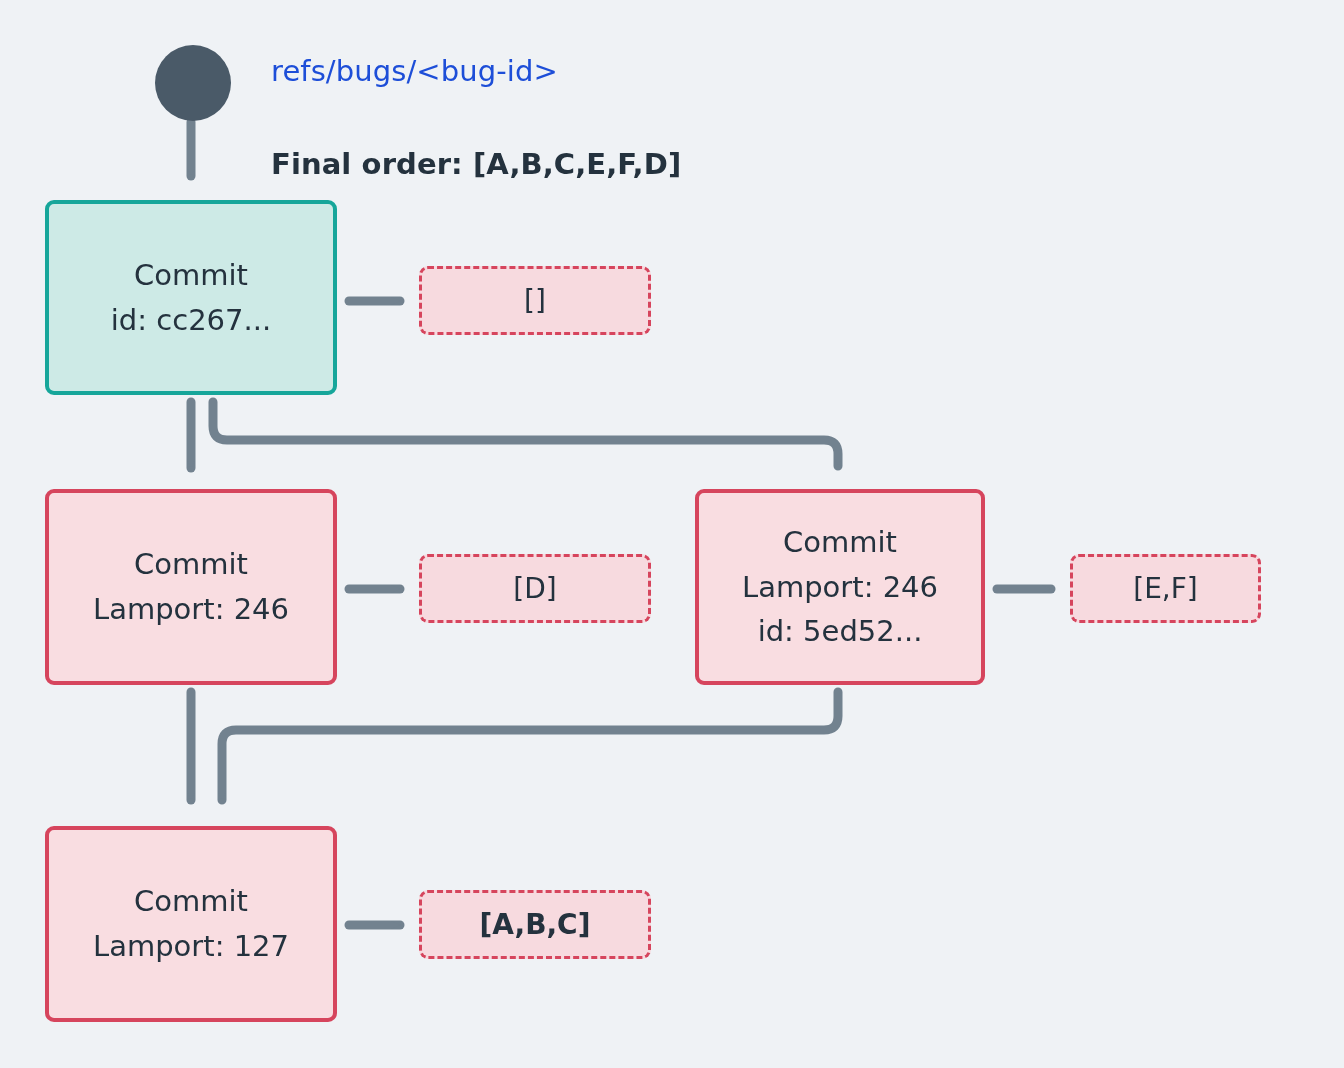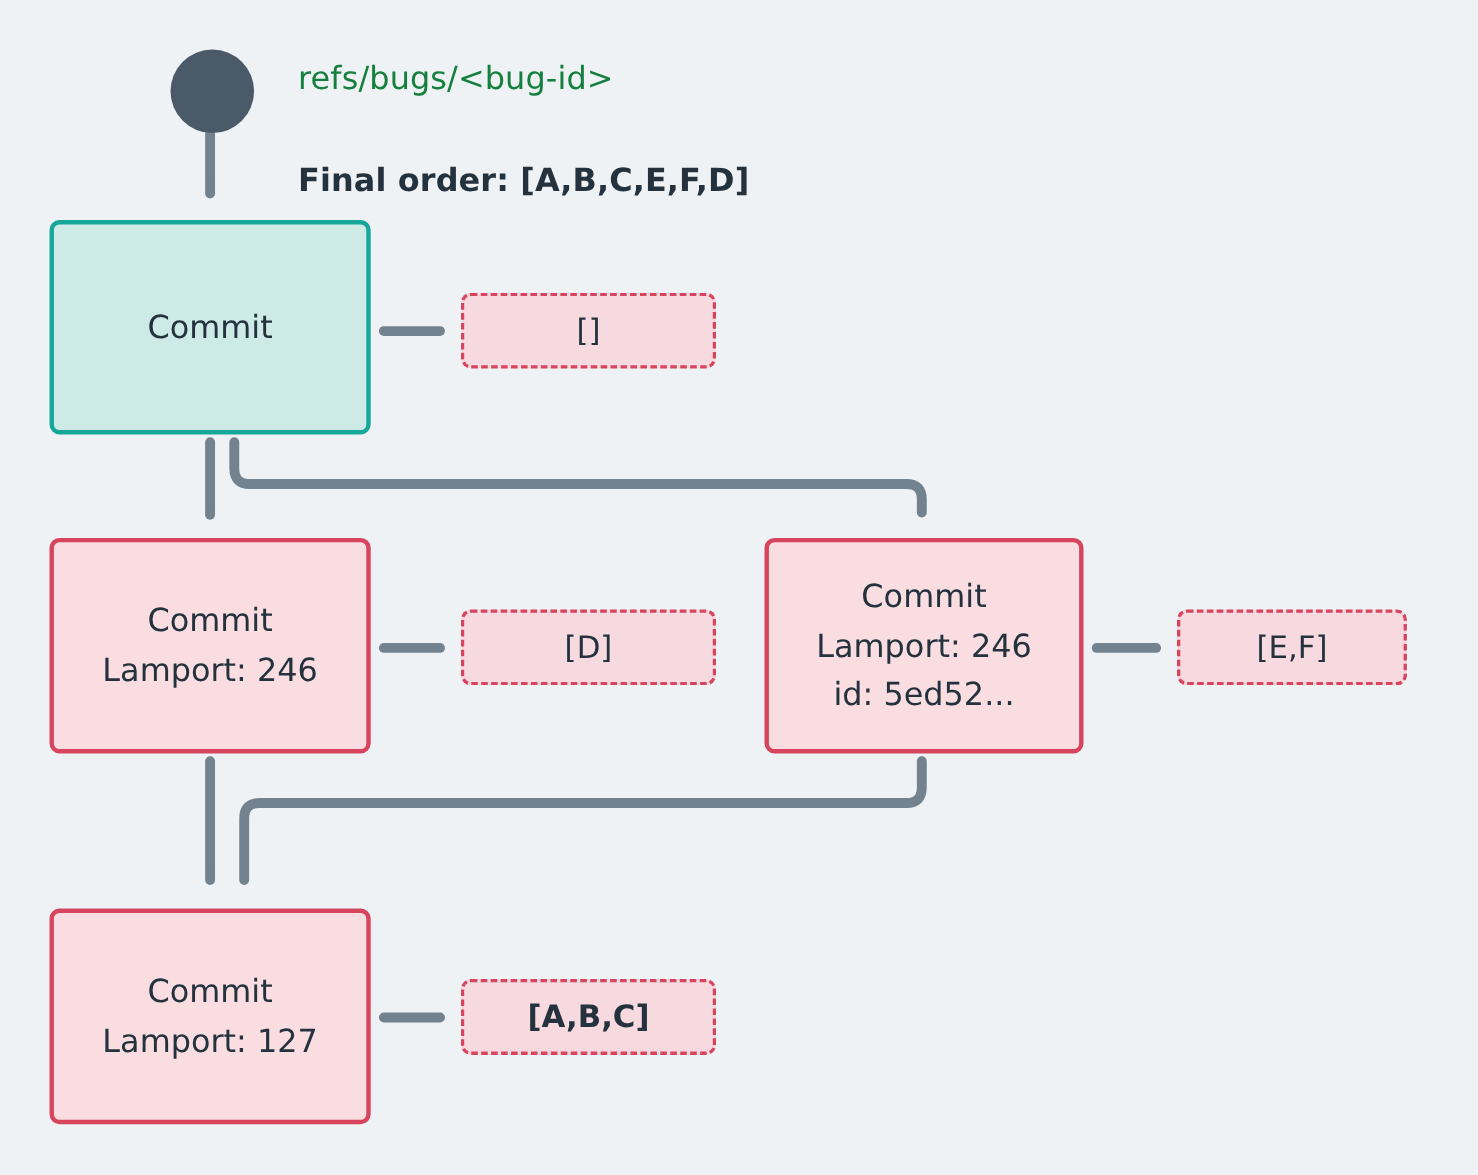--- a/index.html
+++ b/index.html
@@ -36,21 +36,21 @@
     height: 76px;
     border-radius: 50%;
     background: #4a5a68;
   }
 
   .ref-label {
     position: absolute;
     left: 271px;
     top: 54px;
     font-size: 29px;
-    color: #15803d;
+    color: #1d4ed8;
     white-space: nowrap;
     letter-spacing: 0.1px;
   }
   .final-order {
     position: absolute;
     left: 271px;
     top: 111px;
     font-size: 29px;
     font-weight: bold;
     color: #24323e;
@@ -102,21 +102,21 @@
   }
 
   
   #node-cc267 { left: 45px;  top: 200px; width: 292px; height: 195px; }
   #node-9d91d { left: 45px;  top: 489px; width: 292px; height: 196px; }
   #node-5ed52 { left: 695px; top: 489px; width: 290px; height: 196px; }
   #node-a547a { left: 45px;  top: 826px; width: 292px; height: 196px; }
 
   #oplist-empty { left: 419px;  top: 266px; width: 232px; height: 69px; }
   #oplist-d     { left: 419px;  top: 554px; width: 232px; height: 69px; }
-  #oplist-ef    { left: 1070px; top: 554px; width: 209px; height: 69px; }
+  #oplist-ef    { left: 1070px; top: 554px; width: 191px; height: 69px; }
   #oplist-abc   { left: 419px;  top: 890px; width: 232px; height: 69px; font-weight: bold; }
 </style>
 </head>
 <body>
 
 <div id="diagram">
 
   <svg id="edge-layer" viewBox="0 0 1344 1068" xmlns="http://www.w3.org/2000/svg">
     <defs>
       <marker id="arrowhead" markerWidth="10" markerHeight="8" refX="9.2" refY="4" orient="auto" markerUnits="userSpaceOnUse">
@@ -158,20 +158,21 @@
     </g>
   </svg>
 
   <div class="root-dot"></div>
 
   <div class="ref-label">refs/bugs/&lt;bug-id&gt;</div>
   <div class="final-order">Final order: [A,B,C,E,F,D]</div>
 
   <div class="node teal" id="node-cc267">
     <span class="line">Commit</span>
+    <span class="line">id: cc267...</span>
   </div>
 
   <div class="node red" id="node-9d91d">
     <span class="line">Commit</span>
     <span class="line">Lamport: 246</span>
   </div>
 
   <div class="node red" id="node-5ed52">
     <span class="line">Commit</span>
     <span class="line">Lamport: 246</span>

